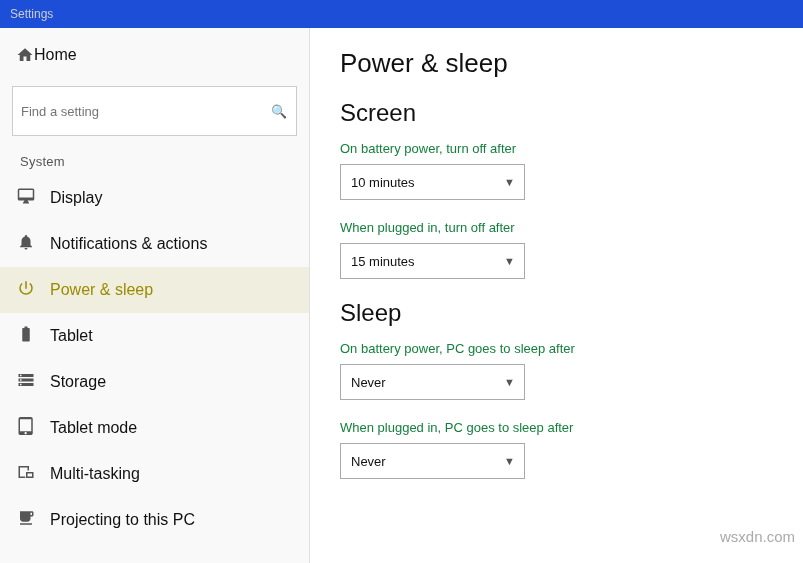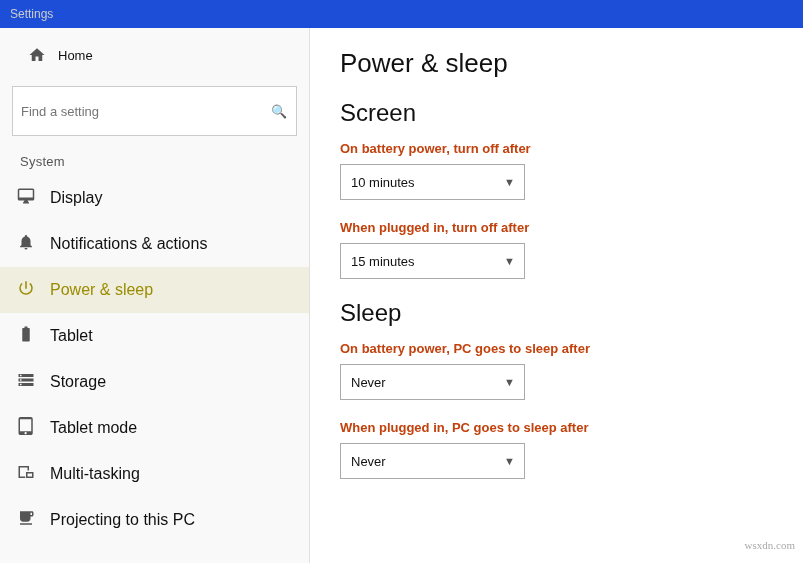--- a/index.html
+++ b/index.html
@@ -33,23 +33,21 @@
       flex-direction: column;
       padding-top: 0;
     }
 
     .home-btn {
       display: flex;
       align-items: center;
       padding: 18px 16px;
       cursor: pointer;
       color: #111;
-      font-size: 13px;
-      gap: 12px;
-      margin-left: 12px;
+      font-size: 16px;
     }
 
     .search-box {
       margin: 4px 12px 12px 12px;
       display: flex;
       align-items: center;
       border: 1px solid #ccc;
       background: #fff;
       height: 50px;
       padding: 0 8px;
@@ -112,23 +110,22 @@
     .section-title {
       font-size: 24px;
       font-weight: 400;
       color: #111;
       margin-bottom: 14px;
       margin-top: 10px;
     }
 
     .setting-label {
       font-size: 13px;
-      color: #c2410c;
+      color: #15803d;
       margin-bottom: 8px;
-      font-weight: bold;
     }
 
     .dropdown-wrapper {
       position: relative;
       width: 185px;
       margin-bottom: 20px;
       border-radius: 6px;
     }
     .dropdown-wrapper select {
       width: 100%;
@@ -155,25 +152,24 @@
     .sleep-section {
       margin-top: 10px;
     }
 
     
     svg.nav-icon { width: 18px; height: 18px; fill: #555; }
     .active svg.nav-icon { fill: #9a8c00; }
 
     .watermark {
       position: fixed;
-      bottom: 12px;
+      bottom: 18px;
       right: 8px;
-      font-size: 11px;
+      font-size: 15px;
       color: #aaa;
-      font-family: Liberation Serif, serif;
     }
   </style>
 </head>
 <body>
 
 <div class="title-bar">
   <span>Settings</span>
 </div>
 
 <div class="app-container">

